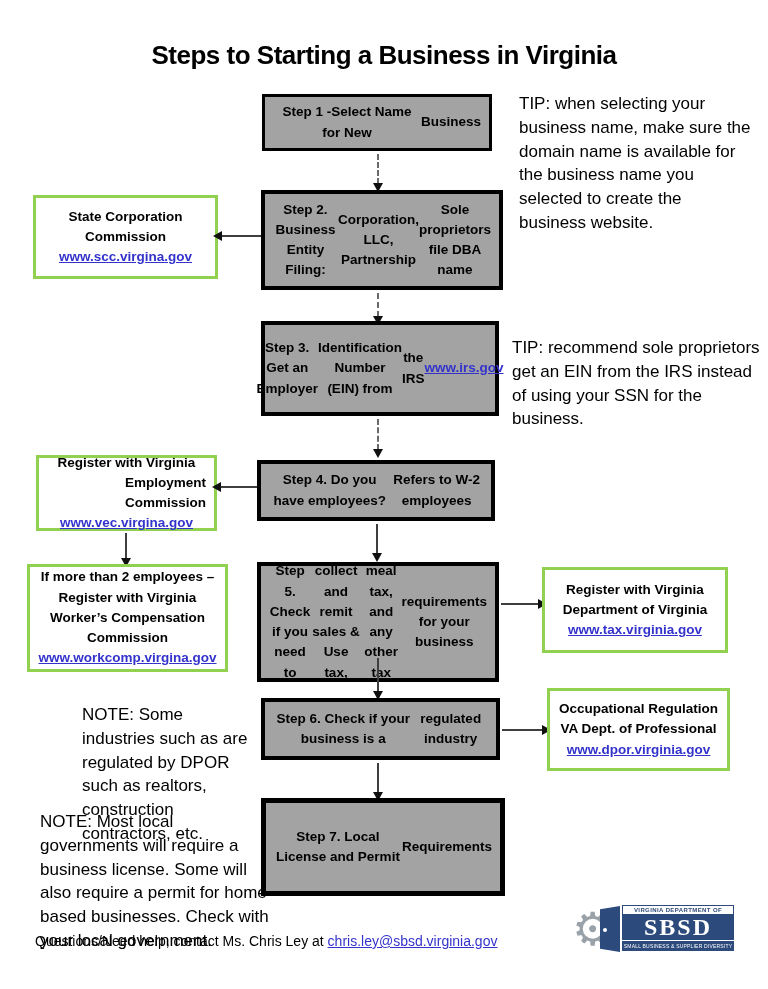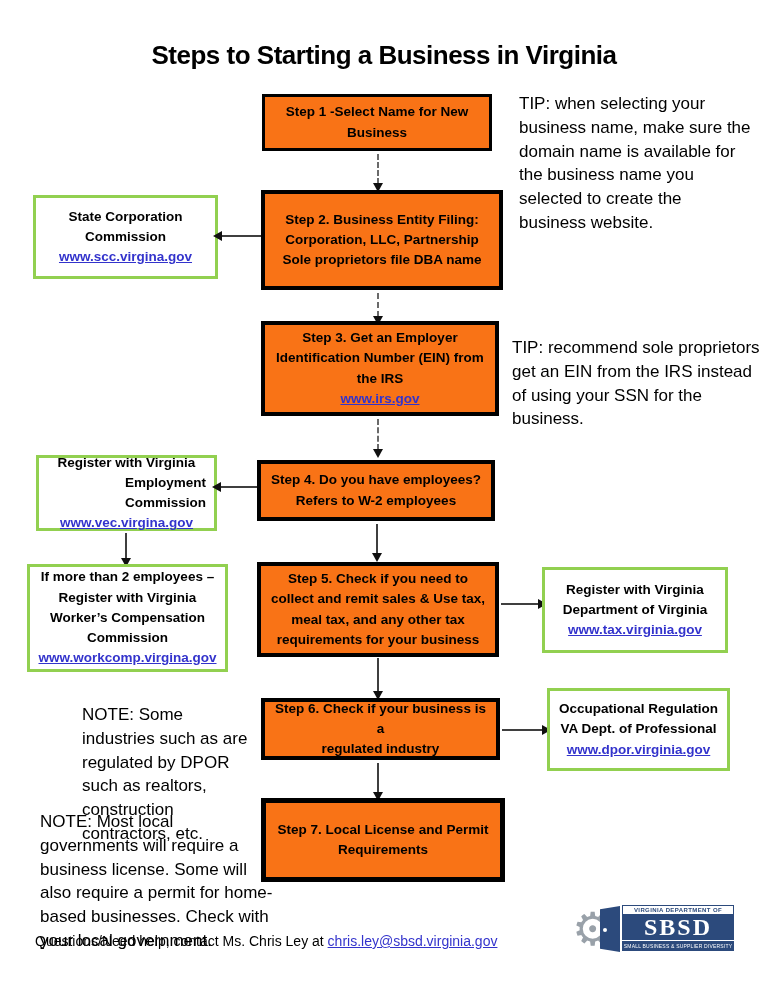--- a/index.html
+++ b/index.html
@@ -5,22 +5,22 @@
   html,body { margin:0; padding:0; background:#ffffff; }
   .page {
     position:relative; width:768px; height:989px; background:#fff;
     font-family:"Liberation Sans", sans-serif; color:#000; overflow:hidden;
   }
   .title {
     position:absolute; left:0; right:0; top:40px; text-align:center;
     font-size:26px; font-weight:bold; letter-spacing:-0.5px;
   }
   .stepbox {
-    position:absolute; background:#f97316; border:4px solid #000;
-    display:flex; flex-direction:column; justify-content:center; align-items:center;
+    position:absolute; background:#a3a3a3; border:4px solid #000;
+    display:flex; justify-content:center; align-items:center;
     text-align:center; font-weight:bold; font-size:13.5px; line-height:1.5;
     padding:4px 8px; box-sizing:border-box;
   }
   .stepbox.thin { border-width:3px; }
   .stepbox.thick { border-width:5px; }
   .greenbox {
     position:absolute; background:#fff; border:3px solid #92d050;
     display:flex; flex-direction:column; justify-content:center; align-items:center;
     text-align:right; font-weight:bold; font-size:13.5px; line-height:1.5;
     padding:4px 8px; box-sizing:border-box;
@@ -144,21 +144,21 @@
       <i class="head-down"></i>
     </div>
 
   <div class="greenbox" style="left:27px; top:564px; width:201px; height:108px;">
     <div class="normal-line">If more than 2 employees –</div>
     <div>Register with Virginia</div>
     <div>Worker’s Compensation</div>
     <div>Commission</div>
     <a class="link">www.workcomp.virgina.gov</a>
   </div>
-  <div class="stepbox" style="left:257px; top:562px; width:242px; height:95px;">
+  <div class="stepbox" style="left:257px; top:562px; width:242px; height:120px;">
     <div>Step 5. Check if you need to</div>
     <div>collect and remit sales &amp; Use tax,</div>
     <div>meal tax, and any other tax</div>
     <div>requirements for your business</div>
   </div>
   <div class="harrow" style="left:501px; top:603px; width:38px;">
       <i class="head-right"></i>
     </div>
   <div class="greenbox" style="left:542px; top:567px; width:186px; height:86px;">
     <div>Register with Virginia</div>
@@ -180,21 +180,21 @@
   <div class="greenbox" style="left:547px; top:688px; width:183px; height:83px;">
     <div>Occupational Regulation</div>
     <div>VA Dept. of Professional</div>
     <a class="link">www.dpor.virginia.gov</a>
   </div>
   <div class="varrow" style="left:377px; top:763px; height:30px;">
       <i class="head-down"></i>
     </div>
 
   <div class="sidetext" style="left:40px; top:810px; width:235px;">NOTE:  Most local governments will require a business license.  Some will also require a permit for home-based businesses.  Check with your local government.</div>
-  <div class="stepbox thick" style="left:261px; top:798px; width:244px; height:84px;">
+  <div class="stepbox thick" style="left:261px; top:798px; width:244px; height:98px;">
     <div>Step 7. Local License and Permit</div>
     <div>Requirements</div>
   </div>
 
   <div class="footer-line"><span>Questions/Need help, contact Ms. Chris Ley at </span><a class="link">chris.ley@sbsd.virginia.gov</a></div>
 
   <div class="logo">
     <div class="logo-gear">⚙</div>
     <div class="logo-door"></div>
     <div class="logo-right">

